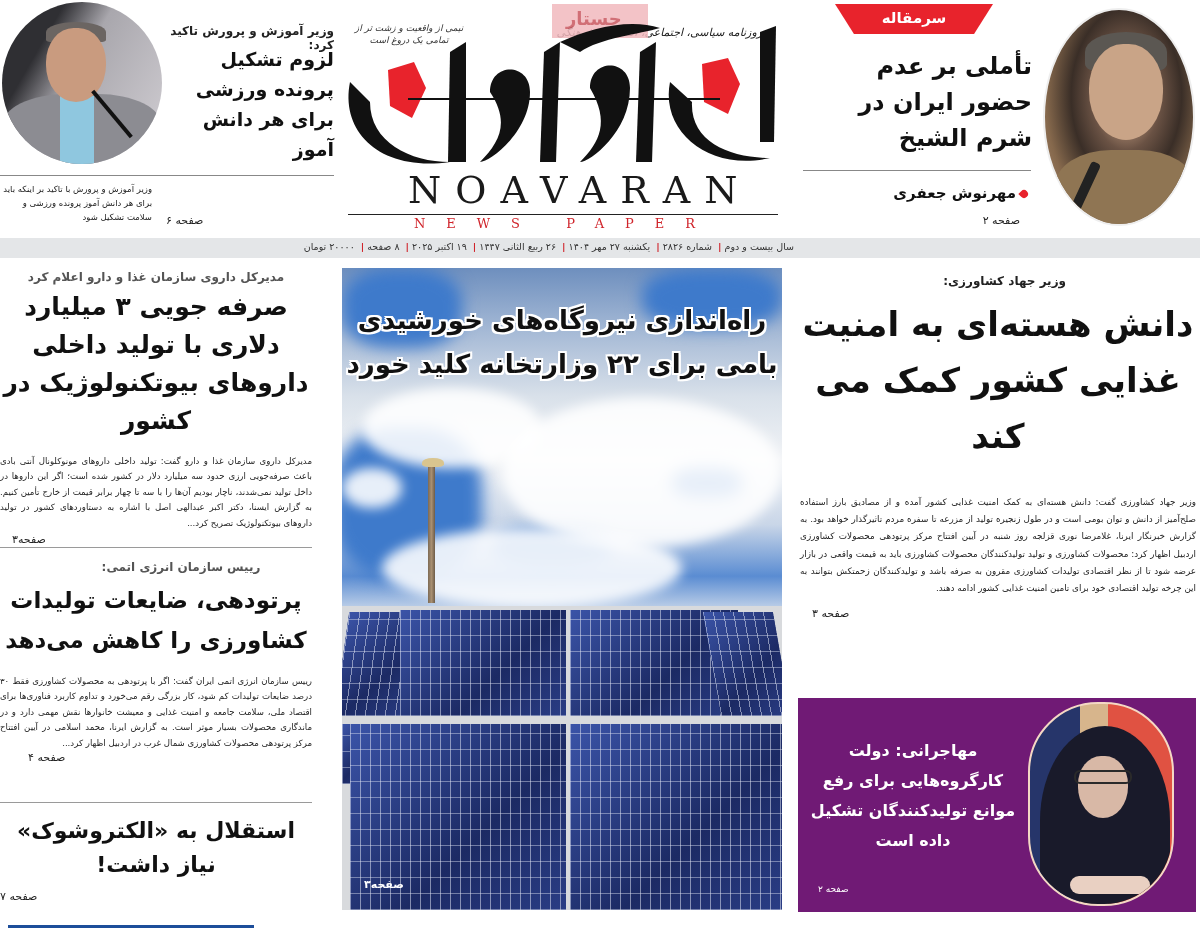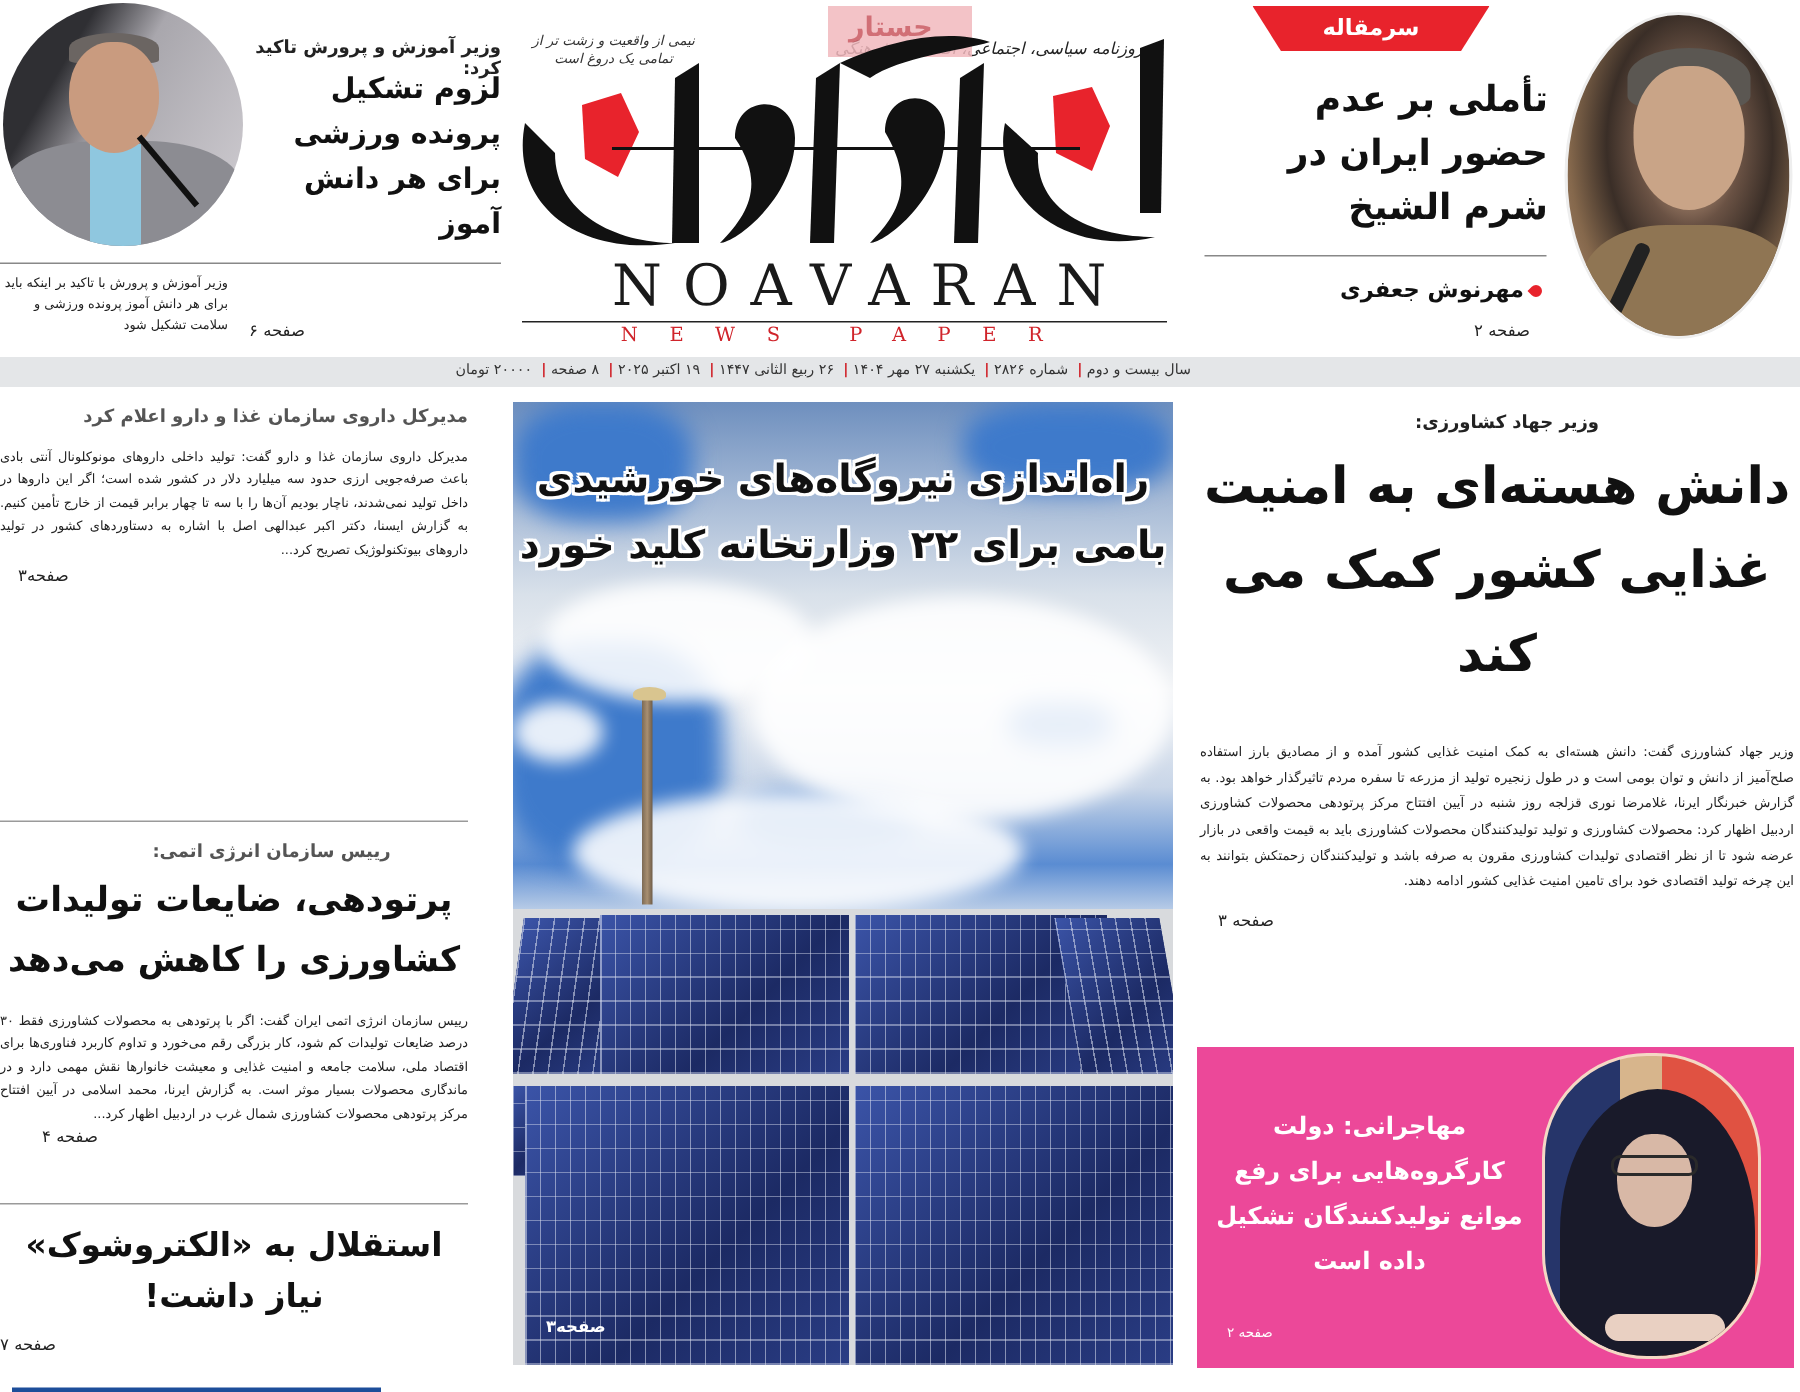--- a/index.html
+++ b/index.html
@@ -51,21 +51,21 @@
 
   
   .story { position: absolute; direction: rtl; text-align: right; }
   .kicker { font-size: 12px; color: #555; font-weight: bold; }
   .headline { font-weight: bold; color: #111; text-align: center; }
   .body { font-size: 8.6px; line-height: 15.4px; color: #222; text-align: justify; }
   .pageref { font-size: 11px; color: #222; }
   .hr { position: absolute; height: 1px; background: #9a9a9a; }
 
   .s-pharma { left: 0; top: 270px; width: 312px; }
-  .s-pharma .kicker { margin-bottom: 4px; }
+  .s-pharma .kicker { text-align: center; margin-bottom: 4px; }
   .s-pharma .headline { font-size: 25px; line-height: 38px; }
   .s-pharma .body { margin-top: 14px; }
   .s-pharma .pageref { margin-top: 2px; text-align: left; padding-left: 12px; }
 
   .s-nuclear { left: 0; top: 560px; width: 312px; }
   .s-nuclear .kicker { text-align: center; font-size: 12px; margin-left: 50px; }
   .s-nuclear .headline { font-size: 23px; line-height: 40px; margin-top: 6px; }
   .s-nuclear .body { margin-top: 14px; }
   .s-nuclear .pageref { text-align: left; padding-left: 28px; margin-top: 0; }
 
@@ -89,21 +89,21 @@
     text-shadow: 2px 0 0 #fff, -2px 0 0 #fff, 0 2px 0 #fff, 0 -2px 0 #fff, 2px 2px 0 #fff, -2px -2px 0 #fff, 2px -2px 0 #fff, -2px 2px 0 #fff; }
   .hero-page { position: absolute; left: 22px; top: 610px; font-size: 11px; font-weight: bold; color: #fff; direction: rtl; }
 
   
   .s-agri { left: 800px; top: 274px; width: 396px; }
   .s-agri .kicker { text-align: right; font-size: 12px; color: #222; margin-right: 130px; }
   .s-agri .headline { font-size: 34px; line-height: 56px; margin-top: 8px; }
   .s-agri .body { margin-top: 30px; line-height: 17.2px; font-size: 8.8px; }
   .s-agri .pageref { text-align: left; padding-left: 12px; margin-top: 10px; }
 
-  .red-box { position: absolute; left: 798px; top: 698px; width: 398px; height: 214px; background: #ec4899; }
+  .red-box { position: absolute; left: 798px; top: 698px; width: 398px; height: 214px; background: #701a75; }
   .red-title { position: absolute; left: 10px; top: 38px; width: 210px; text-align: center; direction: rtl; font-size: 16px; font-weight: bold; line-height: 30px; color: #fff; }
   .red-page { position: absolute; left: 20px; top: 186px; font-size: 9px; color: #fff; direction: rtl; }
   .portrait-mohajerani { position: absolute; left: 230px; top: 4px; width: 146px; height: 204px; border-radius: 70px; overflow: hidden; border: 2px solid #f4d8c4;
     background: linear-gradient(90deg, #26356a 0 35%, #d7b58c 35% 55%, #e05242 55% 100%); }
   .portrait-mohajerani .hijab { position: absolute; left: 10px; top: 22px; width: 130px; height: 190px; border-radius: 50% 50% 10% 10%; background: #191a2a; }
   .portrait-mohajerani .face { position: absolute; left: 48px; top: 52px; width: 50px; height: 62px; border-radius: 46% 46% 50% 50%; background: #d8b8a6; }
   .portrait-mohajerani .glasses { position: absolute; left: 44px; top: 66px; width: 58px; height: 14px; border: 2px solid #2a2a2a; border-radius: 6px; }
   .portrait-mohajerani .hands { position: absolute; left: 40px; top: 172px; width: 80px; height: 18px; border-radius: 10px; background: #e9d0c2; }
 </style>
 </head>
@@ -171,20 +171,21 @@
     <div class="mic"></div>
 </div>
 <div class="tl-kicker">وزیر آموزش و پرورش تاکید کرد:</div>
 <div class="tl-title">لزوم تشکیل پرونده ورزشی برای هر دانش آموز</div>
 <div class="tl-rule"></div>
 <div class="tl-body">وزیر آموزش و پرورش با تاکید بر اینکه باید برای هر دانش آموز پرونده ورزشی و سلامت تشکیل شود</div>
 <div class="tl-page">صفحه ۶</div>
 
 <div class="story s-pharma">
   <div class="kicker">مدیرکل داروی سازمان غذا و دارو اعلام کرد</div>
+  <div class="headline">صرفه جویی ۳ میلیارد دلاری با تولید داخلی داروهای بیوتکنولوژیک در کشور</div>
   <div class="body">مدیرکل داروی سازمان غذا و دارو گفت: تولید داخلی داروهای مونوکلونال آنتی بادی باعث صرفه‌جویی ارزی حدود سه میلیارد دلار در کشور شده است؛ اگر این داروها در داخل تولید نمی‌شدند، ناچار بودیم آن‌ها را با سه تا چهار برابر قیمت از خارج تأمین کنیم. به گزارش ایسنا، دکتر اکبر عبدالهی اصل با اشاره به دستاوردهای کشور در تولید داروهای بیوتکنولوژیک تصریح کرد...</div>
   <div class="pageref">صفحه۳</div>
 </div>
 <div class="hr" style="left:0;top:547px;width:312px;"></div>
 
 <div class="story s-nuclear">
   <div class="kicker">رییس سازمان انرژی اتمی:</div>
   <div class="headline">پرتودهی، ضایعات تولیدات کشاورزی را کاهش می‌دهد</div>
   <div class="body">رییس سازمان انرژی اتمی ایران گفت: اگر با پرتودهی به محصولات کشاورزی فقط ۳۰ درصد ضایعات تولیدات کم شود، کار بزرگی رقم می‌خورد و تداوم کاربرد فناوری‌ها برای اقتصاد ملی، سلامت جامعه و امنیت غذایی و معیشت خانوارها نقش مهمی دارد و در ماندگاری محصولات بسیار موثر است. به گزارش ایرنا، محمد اسلامی در آیین افتتاح مرکز پرتودهی محصولات کشاورزی شمال غرب در اردبیل اظهار کرد...</div>
   <div class="pageref">صفحه ۴</div>

